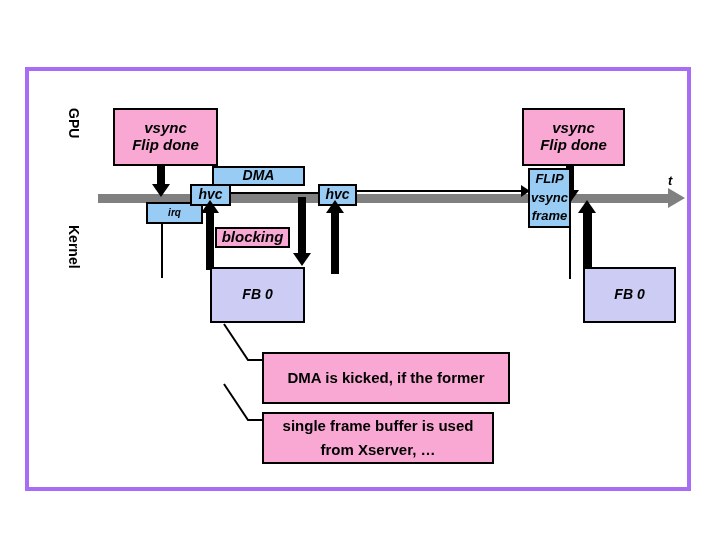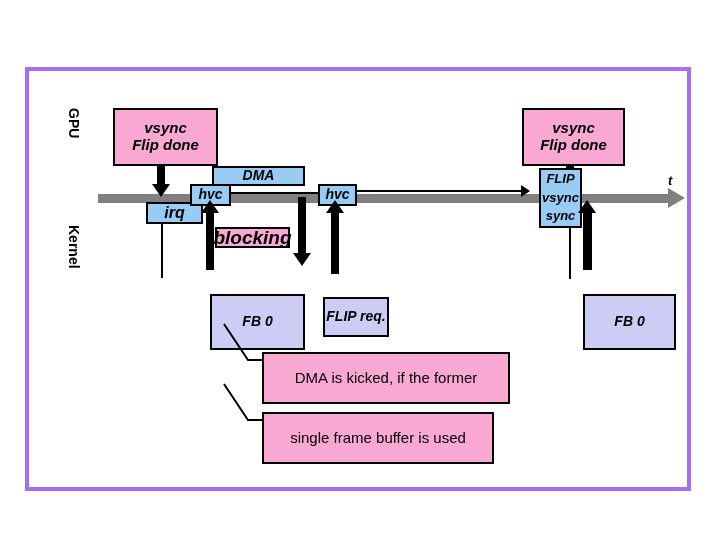--- a/index.html
+++ b/index.html
@@ -74,23 +74,23 @@
     border: 2px solid #000;
     display: flex;
     align-items: center;
     justify-content: center;
     text-align: center;
     color: #000;
     line-height: 1.12;
   }
   .box.white  { background: #f9a8d4; }
   .box.blue   { background: #99ccf5; }
-  .box.lav    { background: #ccccf5; margin-top: 27px; }
+  .box.lav    { background: #ccccf5; }
   .box.italic { font-style: italic; font-weight: bold; }
-  .box.plain  { font-style: normal; font-weight: normal; gap: 7px; }
+  .box.plain  { font-style: normal; font-weight: bold; gap: 7px; }
 
   
   .arrow-shaft {
     position: absolute;
     background: #000;
   }
   .arrow-down-head {
     position: absolute;
     width: 0; height: 0;
     border-left: 9px solid transparent;
@@ -131,92 +131,90 @@
   <div class="t-label">t</div>
 
   <div class="box white italic" style="left:113px; top:108px; width:105px; height:58px; font-size:15px; flex-direction:column;">
     <span>vsync</span>
     <span>Flip done</span>
   </div>
 
   <div class="arrow-shaft" style="left:157px; top:166px; width:8px; height:20px;"></div>
   <div class="arrow-down-head" style="left:152px; top:184px;"></div>
 
-  <div class="box blue italic" style="left:146px; top:202px; width:57px; height:22px; font-size:16px;">
+  <div class="box blue italic" style="left:146px; top:202px; width:57px; height:22px; font-size:10px;">
     <span>irq</span>
   </div>
 
   <div class="thinline" style="left:161px; top:224px; width:2px; height:54px;"></div>
 
   <div class="box blue italic" style="left:212px; top:166px; width:93px; height:20px; font-size:14px;">
     <span>DMA</span>
   </div>
   <div class="box blue italic" style="left:190px; top:184px; width:41px; height:22px; font-size:14px;">
     <span>hvc</span>
   </div>
 
   <div class="thinline" style="left:229px; top:192px; width:92px; height:2px;"></div>
 
   <div class="arrow-shaft" style="left:206px; top:212px; width:8px; height:58px;"></div>
   <div class="arrow-up-head" style="left:201px; top:200px;"></div>
 
   <div class="arrow-shaft" style="left:298px; top:197px; width:8px; height:58px;"></div>
   <div class="arrow-down-head" style="left:293px; top:253px;"></div>
 
-  <div class="box white italic" style="left:215px; top:227px; width:75px; height:21px; font-size:19px;">
+  <div class="box white italic" style="left:215px; top:227px; width:75px; height:21px; font-size:15px;">
     <span>blocking</span>
   </div>
 
   <div class="box lav italic" style="left:210px; top:267px; width:95px; height:56px; font-size:14px;">
     <span>FB 0</span>
   </div>
 
   <div class="box blue italic" style="left:318px; top:184px; width:39px; height:22px; font-size:14px;">
     <span>hvc</span>
   </div>
 
   <div class="thinline" style="left:356px; top:190px; width:168px; height:2px;"></div>
   <div class="arrow-right-head" style="left:521px; top:185px;"></div>
 
   <div class="arrow-shaft" style="left:331px; top:212px; width:8px; height:62px;"></div>
   <div class="arrow-up-head" style="left:326px; top:200px;"></div>
 
-  <div class="box lav italic" style="left:323px; top:270px; width:66px; height:40px; font-size:14px;">
-    <span>FLIP req.</span>
-  </div>
 
   <div class="box white italic" style="left:522px; top:108px; width:103px; height:58px; font-size:15px; flex-direction:column;">
     <span>vsync</span>
     <span>Flip done</span>
   </div>
 
   <div class="arrow-shaft" style="left:566px; top:166px; width:8px; height:26px;"></div>
   <div class="arrow-down-head" style="left:561px; top:190px;"></div>
 
   <div class="thinline" style="left:569px; top:203px; width:2px; height:76px;"></div>
 
-  <div class="box blue italic" style="left:528px; top:168px; width:43px; height:60px; font-size:13px; flex-direction:column; justify-content:space-around;margin-left:11px;">
+  <div class="box blue italic" style="left:528px; top:168px; width:43px; height:60px; font-size:13px; flex-direction:column; justify-content:space-around;">
     <span>FLIP</span>
     <span>vsync</span>
-    <span>sync</span>
+    <span>frame</span>
   </div>
 
   <div class="arrow-shaft" style="left:583px; top:212px; width:9px; height:58px;"></div>
   <div class="arrow-up-head" style="left:578px; top:200px;"></div>
 
   <div class="box lav italic" style="left:583px; top:267px; width:93px; height:56px; font-size:14px;">
     <span>FB 0</span>
   </div>
 
   <svg class="leader" style="left:222px; top:322px; width:50px; height:110px;" width="50" height="110" viewBox="0 0 50 110">
     <polyline points="2,2 26,38 42,38" fill="none" stroke="#000" stroke-width="2"></polyline>
     <polyline points="2,62 26,98 42,98" fill="none" stroke="#000" stroke-width="2"></polyline>
   </svg>
 
   <div class="box white plain" style="left:262px; top:352px; width:248px; height:52px; font-size:15px; flex-direction:column;">
     <span>DMA is kicked, if the former</span>
   </div>
 
   <div class="box white plain" style="left:262px; top:412px; width:232px; height:52px; font-size:15px; flex-direction:column;">
     <span>single frame buffer is used</span>
+    <span>from Xserver, …</span>
   </div>
 
 </div>
 
 </body></html>

